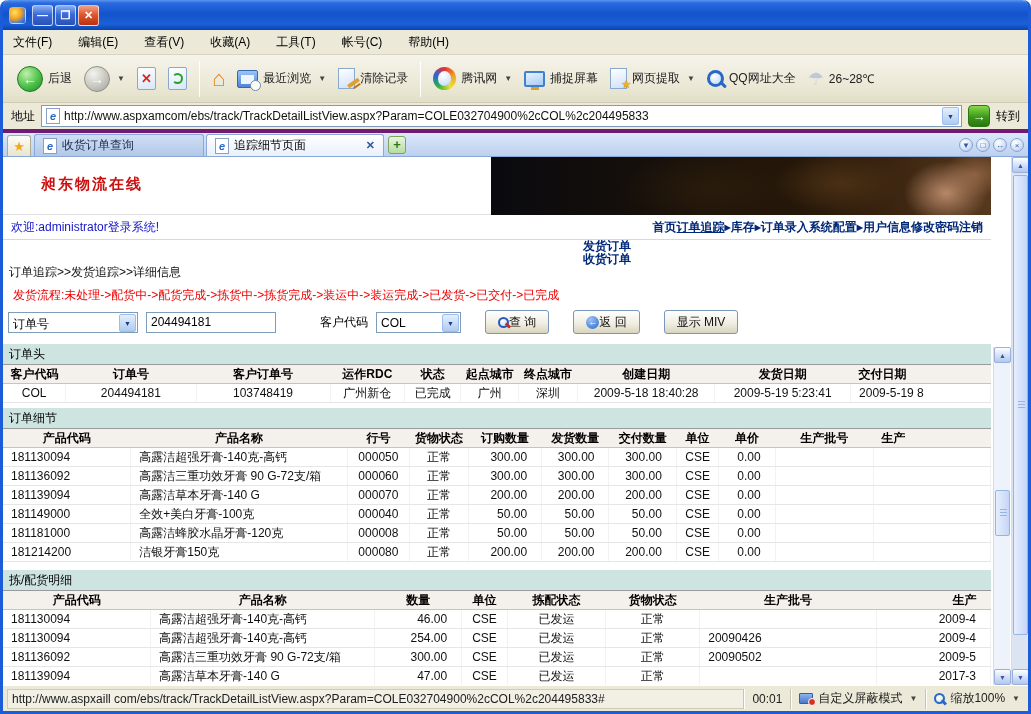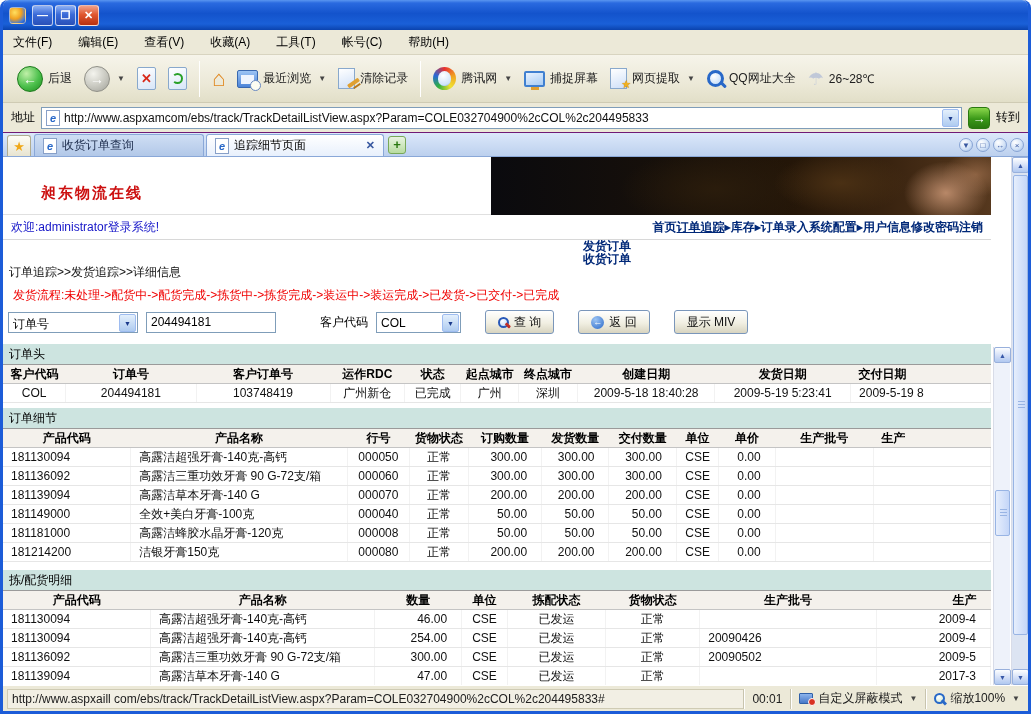--- a/index.html
+++ b/index.html
@@ -42,21 +42,21 @@
   .ico-tx { width:23px; height:23px; border-radius:50%; background:conic-gradient(#e83030,#f0a020,#f0e030,#30b040,#2868d8,#e83030); position:relative; }
   .ico-tx .pg { position:absolute; left:5px; top:4px; width:13px; height:15px; border-radius:50% 50% 45% 45%; background:radial-gradient(circle at 40% 30%,#ffffff,#cfe4fa 70%,#6aa0e0); }
   .ico-mon { width:21px; height:16px; border:2px solid #4080d0; background:linear-gradient(160deg,#e8f2fe,#a8ccf4); border-radius:2px; position:relative; }
   .ico-mon .stand { position:absolute; left:5px; bottom:-5px; width:8px; height:3px; background:#e0a030; }
   .ico-mag { width:17px; height:17px; border-radius:50%; border:3px solid #2868c8; background:radial-gradient(circle at 35% 30%,#ffffff,#bcd8f8); position:relative; }
   .ico-mag .handle { position:absolute; width:8px; height:3px; background:#2868c8; border-radius:1px; transform:rotate(45deg); right:-6px; bottom:-2px; }
   .ico-weather { font-size:18px; color:#c0c8d8; }
   .tlabel { white-space:nowrap; }
 
   
-  .addrbar { height:30px; background:#ece9d8; border-bottom:1px solid #701a75; display:flex; align-items:center; padding:0 8px; gap:6px; font-size:12px; }
+  .addrbar { height:30px; background:#ece9d8; border-bottom:4px solid #701a75; display:flex; align-items:center; padding:0 8px; gap:6px; font-size:12px; }
   .addr-field { flex:1; height:22px; background:#fff; border:1px solid #7f9db9; display:flex; align-items:center; padding:0 2px 0 4px; gap:4px; overflow:hidden; }
   .addr-url { flex:1; font-size:12px; color:#101010; white-space:nowrap; overflow:hidden; }
   .combo-arrow { width:17px; height:18px; background:linear-gradient(180deg,#e4f0fc,#aecbf0); border:1px solid #9ebcf0; border-radius:2px; font-size:7px; color:#1a3a8c; text-align:center; line-height:17px; }
   .go-btn { width:22px; height:22px; border-radius:4px; background:linear-gradient(180deg,#8cd84c,#3a9818 55%,#2a7810); border:1px solid #2a7810; color:#fff; font-weight:bold; text-align:center; line-height:21px; font-size:13px; }
   .ico-ie { width:14px; height:16px; background:#fff; border:1px solid #88a0c8; font-weight:bold; font-size:11px; color:#2868c8; text-align:center; line-height:15px; font-style:italic; flex:none; }
 
   
   .tabbar { height:24px; background:linear-gradient(180deg,#dce8fa,#bcd0ee); border-bottom:1px solid #8aa8d8; display:flex; align-items:flex-end; padding:0 4px; font-size:12px; }
   .star-btn { width:24px; height:21px; text-align:center; line-height:21px; color:#f0a818; font-size:13px; background:linear-gradient(180deg,#fdfdf6,#e8e4d0); border:1px solid #b0ac90; border-bottom:none; border-radius:3px 3px 0 0; margin-right:3px; }
   .tab { height:22px; display:flex; align-items:center; gap:5px; padding:0 8px; border:1px solid #8aa8d8; border-bottom:none; border-radius:3px 3px 0 0; margin-right:2px; white-space:nowrap; }
@@ -65,21 +65,21 @@
   .tab-close { margin-left:auto; color:#3858a0; font-weight:bold; font-size:11px; }
   .newtab-btn { width:18px; height:18px; margin:0 0 2px 2px; border-radius:3px; background:linear-gradient(180deg,#e8f4e0,#b8dca0); border:1px solid #78a858; color:#2a7810; font-weight:bold; text-align:center; line-height:16px; font-size:13px; }
   .tab-right { margin-left:auto; display:flex; gap:3px; align-items:center; padding-bottom:4px; }
   .round-btn { width:14px; height:14px; border-radius:50%; background:radial-gradient(circle at 35% 30%,#ffffff,#cfe0f6 60%,#9ab8e4); border:1px solid #88a4d4; color:#3858a0; font-size:8px; text-align:center; line-height:13px; }
 
   
   .main { position:relative; height:528px; background:#fff; overflow:hidden; }
   .page { position:absolute; left:0; top:0; width:988px; height:528px; overflow:hidden; background:#fff; }
 
   .banner { height:58px; background:#fff; position:relative; border-bottom:1px solid #e0e0e0; }
-  .logo-text { position:absolute; left:38px; top:27px; font-size:15px; font-weight:bold; color:#cc1010; letter-spacing:2px; }
+  .logo-text { position:absolute; left:38px; top:18px; font-size:15px; font-weight:bold; color:#cc1010; letter-spacing:2px; }
   .banner-photo { position:absolute; left:488px; top:0; width:500px; height:58px;
      background:
        radial-gradient(60px 45px at 91% 62%, #b88868, transparent 70%),
        radial-gradient(45px 30px at 97% 30%, #8a6040, transparent 75%),
        radial-gradient(90px 40px at 70% 45%, #4a3014, transparent 75%),
        radial-gradient(120px 50px at 45% 55%, #2a1c0c, transparent 80%),
        linear-gradient(90deg,#0a0a0e,#17100a 35%,#241608 60%,#3a2410 80%,#56381e); }
 
   .welcome-row { height:25px; border-bottom:1px solid #d8d8d8; display:flex; align-items:center; padding:0 8px; }
   .welcome-text { font-size:12px; color:#1515c8; }
@@ -93,21 +93,21 @@
   .breadcrumb { height:16px; padding-left:6px; font-size:12px; color:#101010; }
   .flow { margin-top:7px; height:15px; padding-left:10px; font-size:12px; color:#f00000; white-space:nowrap; }
 
   .search-row { margin-top:7px; height:26px; display:flex; align-items:center; padding-left:5px; gap:8px; font-size:12px; }
   .xp-select { position:relative; height:21px; background:#fff; border:1px solid #7f9db9; padding:3px 20px 0 4px; }
   .xp-select .combo-arrow { position:absolute; right:1px; top:1px; }
   .sel-order { width:130px; }
   .sel-cust { width:85px; }
   .xp-input { width:130px; height:21px; border:1px solid #7f9db9; font-size:12px; padding:0 4px; font-family:"Liberation Sans",sans-serif; }
   .cust-label { margin-left:36px; }
-  .xp-btn { height:24px; border:1px solid #7a96ba; border-radius:3px; background:linear-gradient(180deg,#ffffff,#f1efe2 55%,#d8d4c0); padding:0 12px; font-size:12px; display:inline-flex; align-items:center; gap:5px; color:#101010; }
+  .xp-btn { height:24px; border:1px solid #7a96ba; border-radius:3px; background:linear-gradient(180deg,#ffffff,#f1efe2 55%,#d8d4c0); padding:0 12px; font-size:12px; display:inline-flex; align-items:center; color:#101010; }
   .btn-gap { width:8px; }
   .mini-mag { width:11px; height:11px; border-radius:50%; border:2px solid #2858b8; background:radial-gradient(circle at 35% 30%,#fff,#bcd8f8); position:relative; }
   .mini-mag .handle { position:absolute; width:6px; height:2.5px; background:#c03028; border-radius:1px; transform:rotate(45deg); right:-4px; bottom:-1px; }
   .mini-back { width:13px; height:13px; border-radius:50%; background:radial-gradient(circle at 35% 28%,#9cc4f4,#2868c8); color:#fff; font-size:9px; font-weight:bold; text-align:center; line-height:12px; }
 
   .band { margin-top:9px; height:20px; line-height:20px; background:#cde4e0; font-size:12px; font-weight:normal; color:#000; padding-left:6px; }
   .band.b2 { margin-top:5px; }
   .band.b3 { margin-top:8px; }
 
   table.grid { border-collapse:collapse; table-layout:fixed; font-size:12px; }

